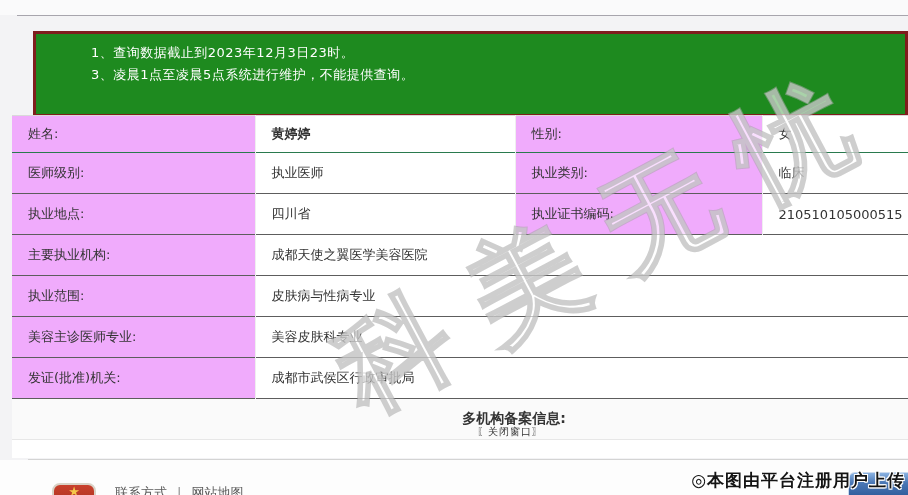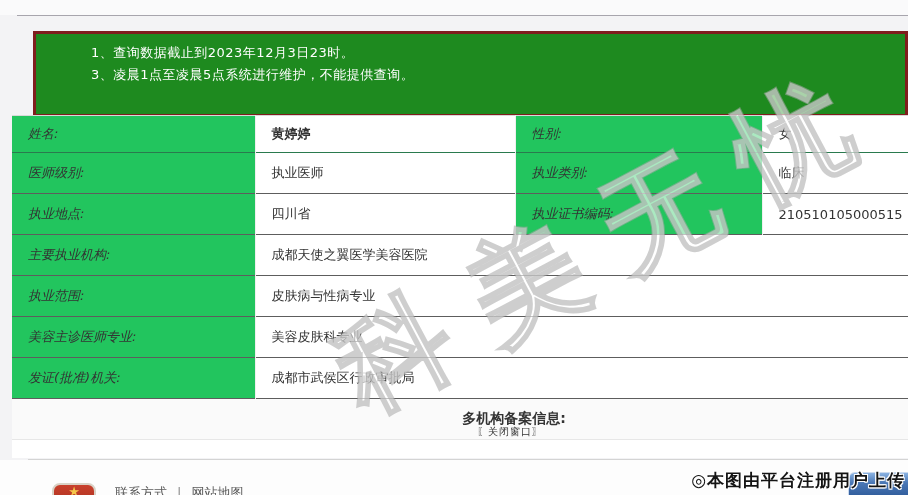--- a/index.html
+++ b/index.html
@@ -34,21 +34,21 @@
   table.info col.c4 { width:246px; }
   table.info td {
     height:41px; font-size:13px; color:#333;
     padding:0 8px 0 16px; border-right:1px solid #efefef;
     white-space:nowrap; overflow:hidden; vertical-align:middle;
   }
   table.info td:last-child { border-right:none; }
   table.info tr { border-bottom:1px solid #5d5d5d; }
   table.info tr.first { border-bottom:1px solid #2a7a4e; }
   table.info tr.first td { height:37px; }
-  table.info td.lbl { background:#22c55e;font-style:italic; }
+  table.info td.lbl { background:#f0abfc; }
   table.info td.val { background:#ffffff; }
   .bold { font-weight:bold; }
   tr.section-row { border-bottom:1px solid #e7e7e7 !important; }
   tr.section-row td {
     background:#fafafa; text-align:center; font-weight:bold; font-size:14px;
     border-right:none;
   }
   .close-row { position:absolute; left:0; top:305px; width:996px; text-align:center; }
   .close-link { font-size:10px; color:#333; text-decoration:none; cursor:pointer; letter-spacing:1px; }
 

